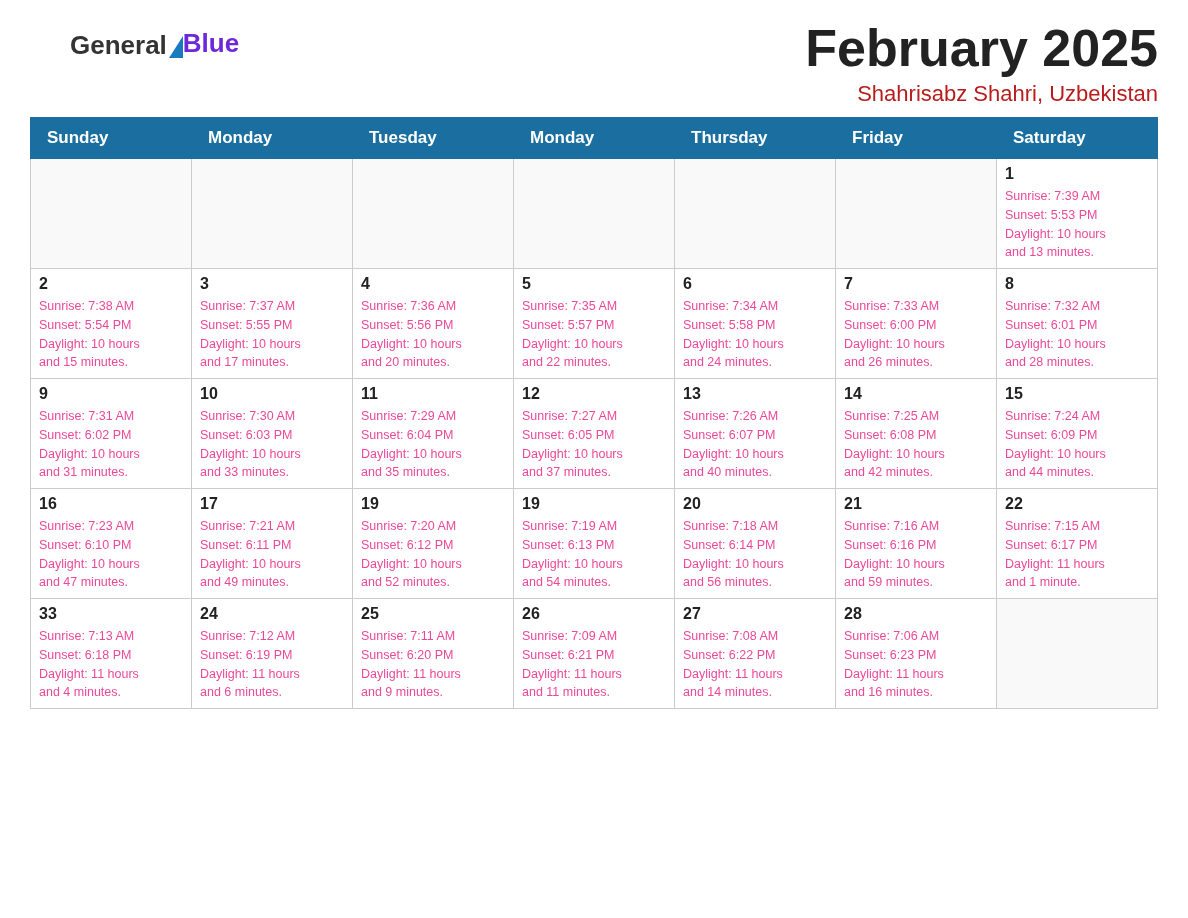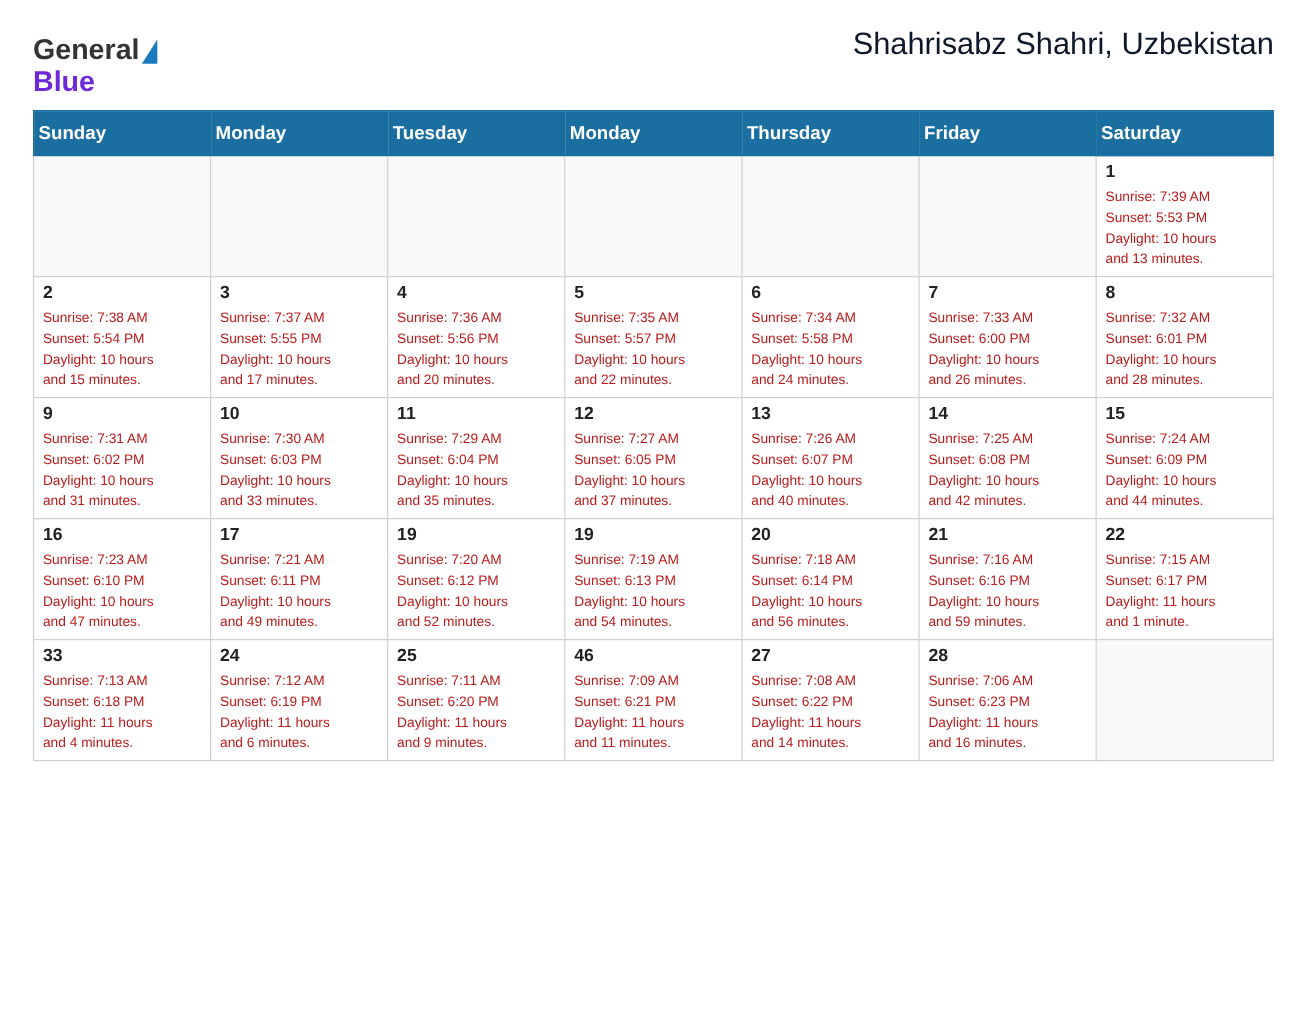--- a/index.html
+++ b/index.html
@@ -12,23 +12,24 @@
       padding: 20px 30px;
     }
     .header {
       display: flex;
       align-items: flex-start;
       justify-content: space-between;
       margin-bottom: 10px;
     }
     .logo {
       display: flex;
-      flex-direction: column;
+      flex-direction: row;
       align-items: flex-start;
       padding-top: 10px;
+      margin-left: 40px;
     }
     .logo-top {
       display: flex;
       align-items: center;
     }
     .logo-general {
       font-size: 26px;
       font-weight: bold;
       color: #333;
       font-family: Arial, sans-serif;
@@ -51,55 +52,55 @@
     .title-block {
       text-align: right;
     }
     .month-title {
       font-size: 52px;
       font-weight: bold;
       color: #222;
       line-height: 1.1;
     }
     .subtitle {
-      font-size: 28px;
-      color: #0f172a;
+      font-size: 22px;
+      color: #b91c1c;
       margin-top: 4px;
     }
     .calendar {
       width: 100%;
       border-collapse: collapse;
       margin-top: 10px;
     }
     .calendar thead th {
       background-color: #1a6fa0;
       color: #fff;
       font-size: 17px;
       font-weight: bold;
-      padding: 10px 4px;
+      padding: 10px 16px;
       text-align: left;
       border: 1px solid #1a6fa0;
     }
     .calendar tbody td {
       vertical-align: top;
       border: 1px solid #ccc;
       padding: 6px 8px;
       width: 14.28%;
       min-height: 100px;
     }
     .day-num {
       font-size: 16px;
       font-weight: bold;
       color: #222;
       display: block;
       margin-bottom: 4px;
     }
     .day-info {
       font-size: 12.5px;
-      color: #b91c1c;
+      color: #ec4899;
       line-height: 1.5;
     }
     .calendar tbody tr {
       height: 110px;
     }
     .empty-cell {
       background: #f9f9f9;
     }
     .week-row td {
       border-top: 2px solid #1a6fa0;
@@ -110,20 +111,21 @@
 
 <div class="header">
   <div class="logo">
     <div class="logo-top">
       <span class="logo-general">General</span>
       <div class="logo-triangle"></div>
     </div>
     <span class="logo-blue">Blue</span>
   </div>
   <div class="title-block">
+    <div class="month-title">February 2025</div>
     <div class="subtitle">Shahrisabz Shahri, Uzbekistan</div>
   </div>
 </div>
 
 <table class="calendar">
   <thead>
     <tr>
     <th>Sunday</th>
         <th>Monday</th>
         <th>Tuesday</th>
@@ -243,21 +245,21 @@
         </td>
         <td>
           <span class="day-num">24</span>
           <div class="day-info">Sunrise: 7:12 AM<br>Sunset: 6:19 PM<br>Daylight: 11 hours<br>and 6 minutes.</div>
         </td>
         <td>
           <span class="day-num">25</span>
           <div class="day-info">Sunrise: 7:11 AM<br>Sunset: 6:20 PM<br>Daylight: 11 hours<br>and 9 minutes.</div>
         </td>
         <td>
-          <span class="day-num">46</span>
+          <span class="day-num">26</span>
           <div class="day-info">Sunrise: 7:09 AM<br>Sunset: 6:21 PM<br>Daylight: 11 hours<br>and 11 minutes.</div>
         </td>
         <td>
           <span class="day-num">27</span>
           <div class="day-info">Sunrise: 7:08 AM<br>Sunset: 6:22 PM<br>Daylight: 11 hours<br>and 14 minutes.</div>
         </td>
         <td>
           <span class="day-num">28</span>
           <div class="day-info">Sunrise: 7:06 AM<br>Sunset: 6:23 PM<br>Daylight: 11 hours<br>and 16 minutes.</div>
         </td>

